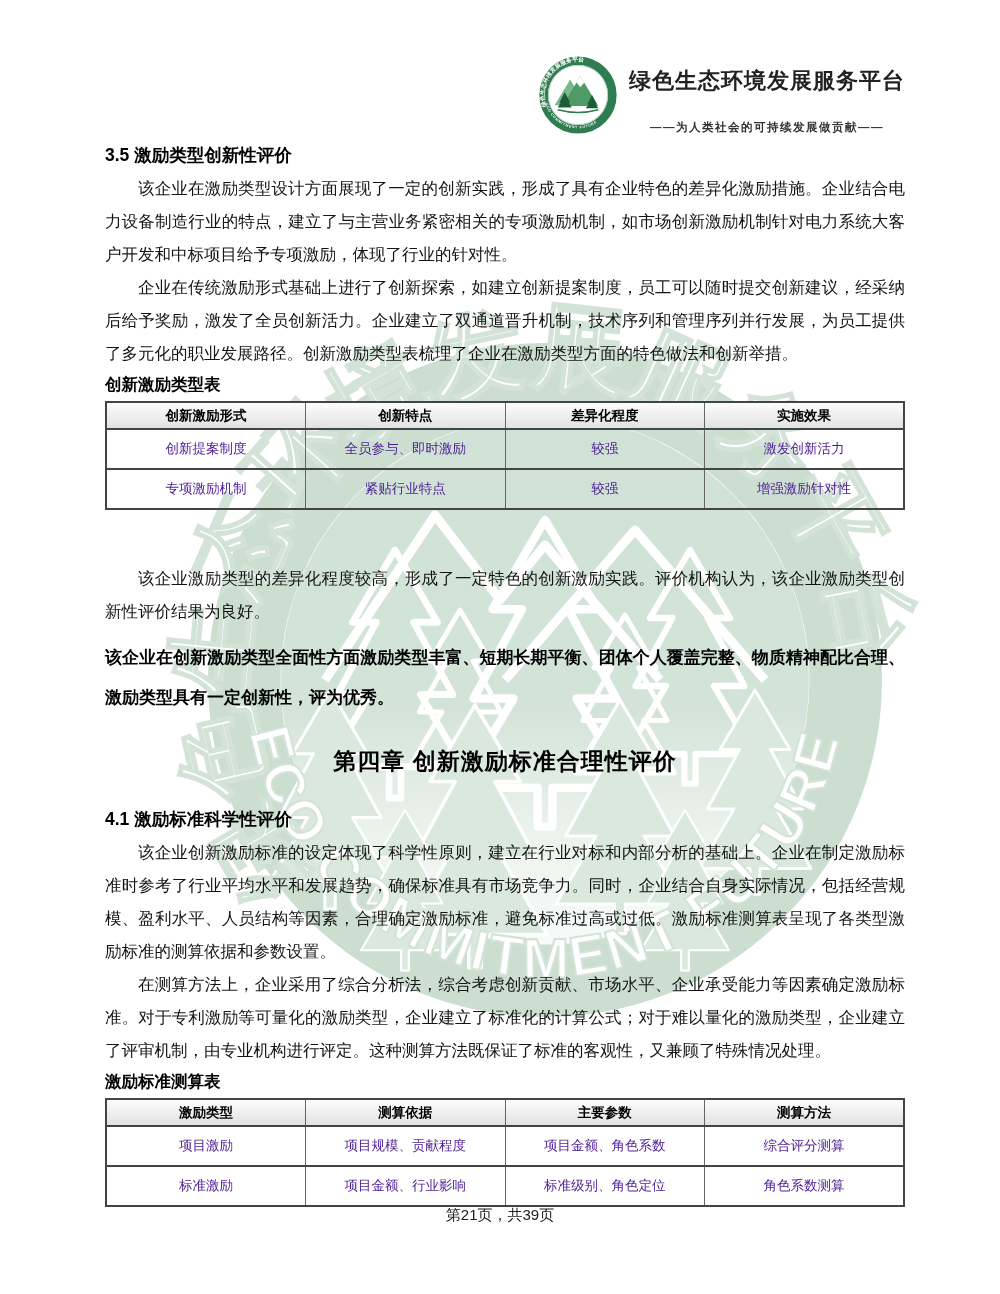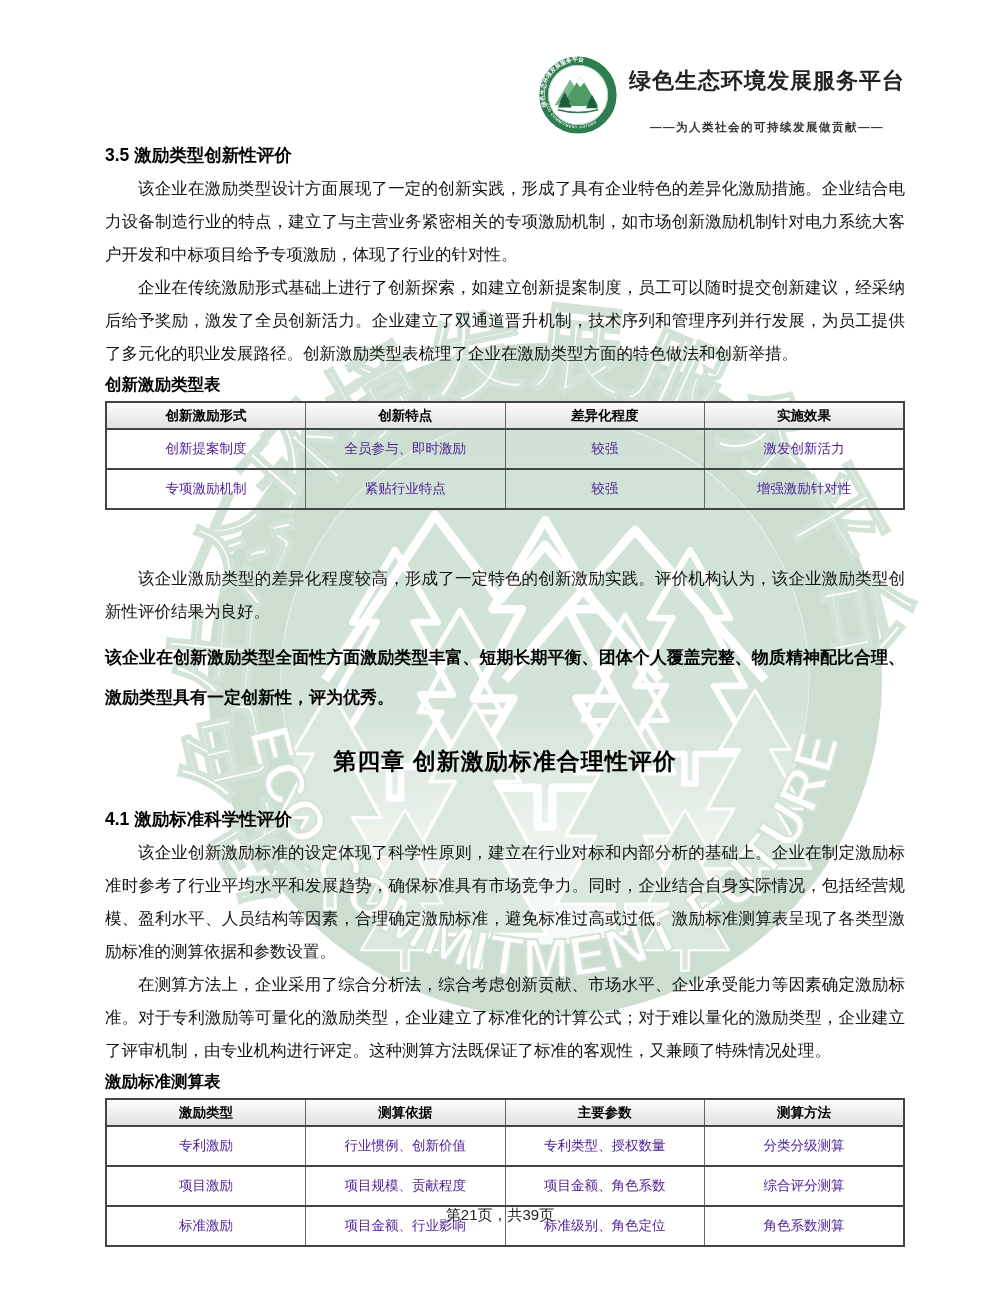--- a/index.html
+++ b/index.html
@@ -176,26 +176,20 @@
       <thead>
         <tr>
           <th>激励类型</th>
           <th>测算依据</th>
           <th>主要参数</th>
           <th>测算方法</th>
         </tr>
       </thead>
       <tbody>
         <tr>
-          <td>专利激励</td>
-          <td>行业惯例、创新价值</td>
-          <td>专利类型、授权数量</td>
-          <td>分类分级测算</td>
-        </tr>
-        <tr>
           <td>项目激励</td>
           <td>项目规模、贡献程度</td>
           <td>项目金额、角色系数</td>
           <td>综合评分测算</td>
         </tr>
         <tr>
           <td>标准激励</td>
           <td>项目金额、行业影响</td>
           <td>标准级别、角色定位</td>
           <td>角色系数测算</td>

